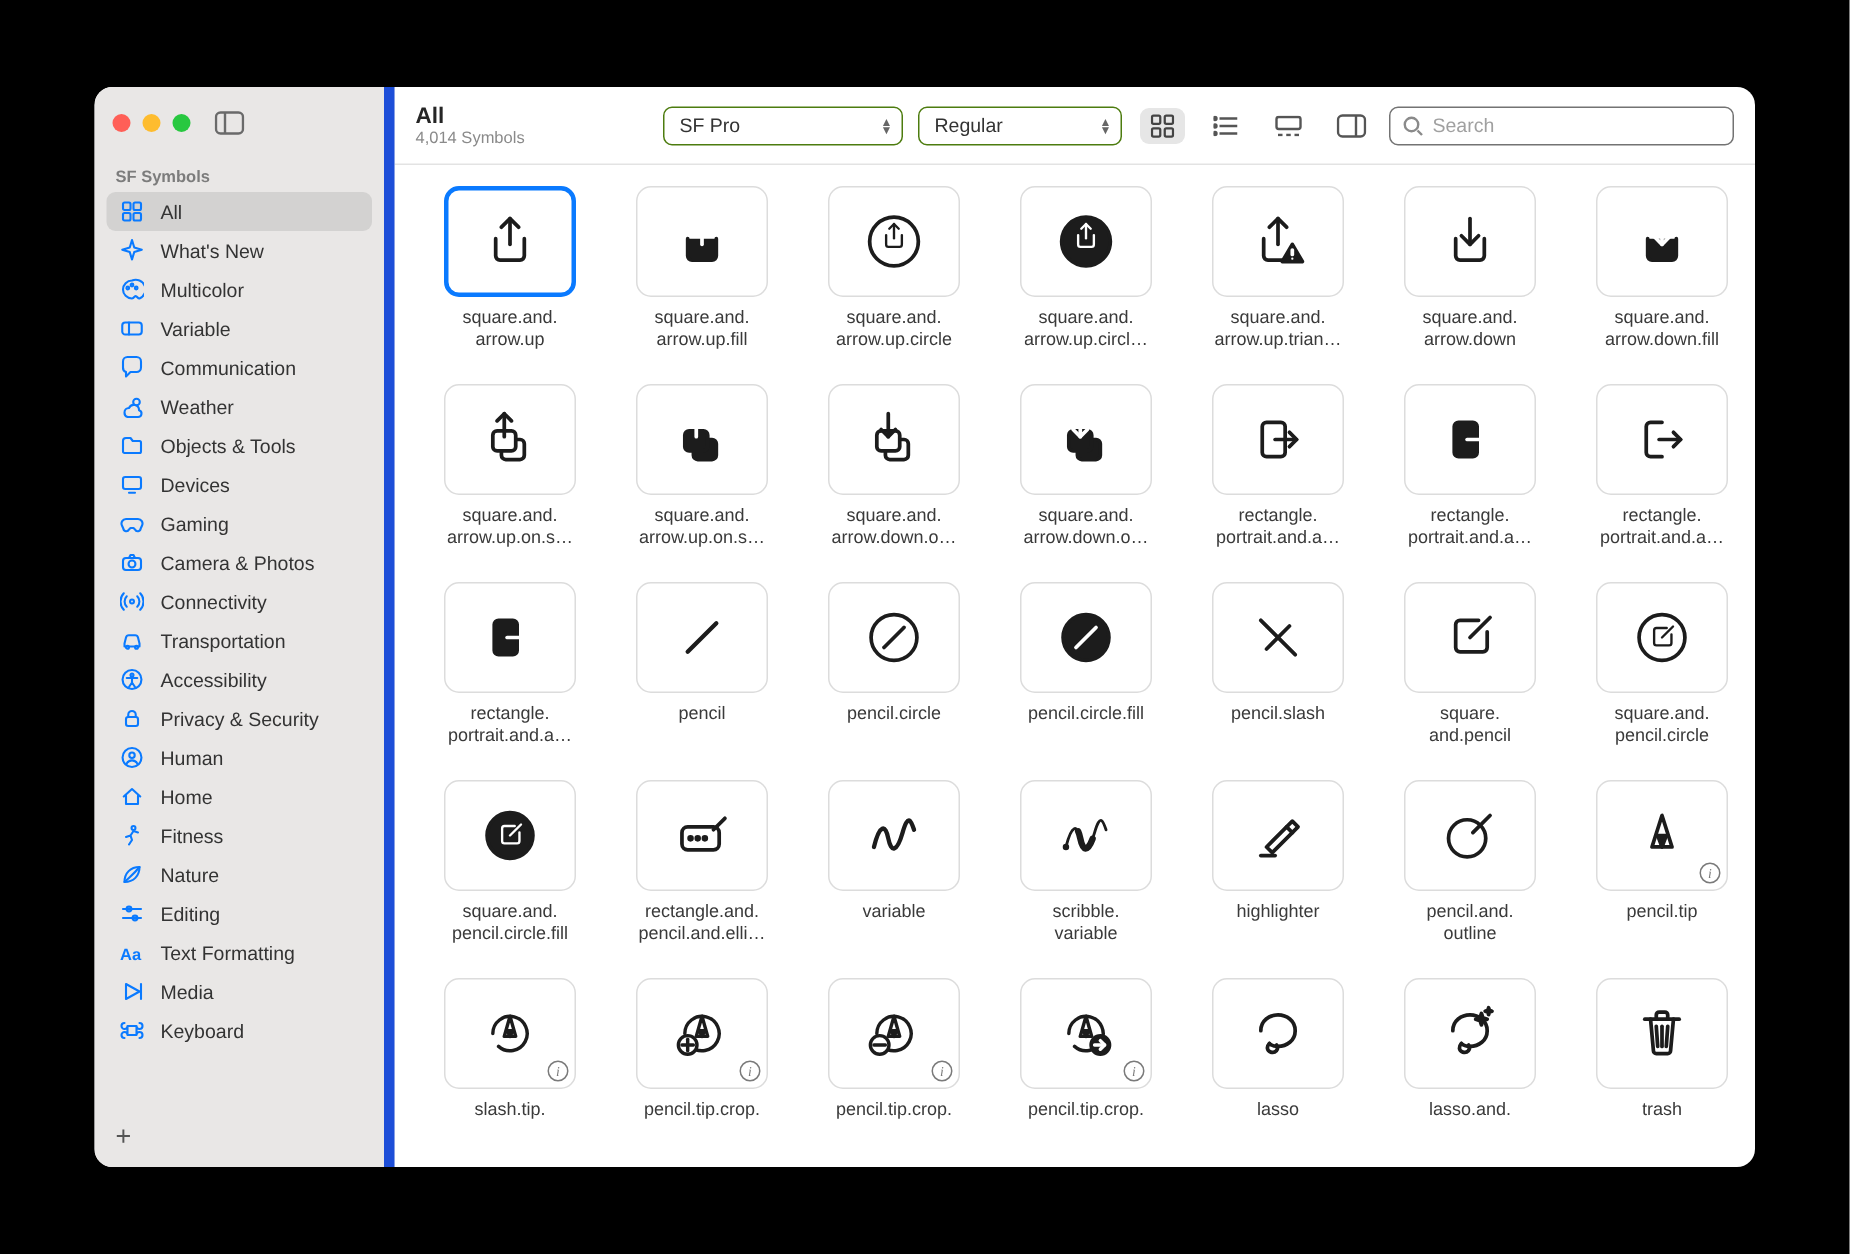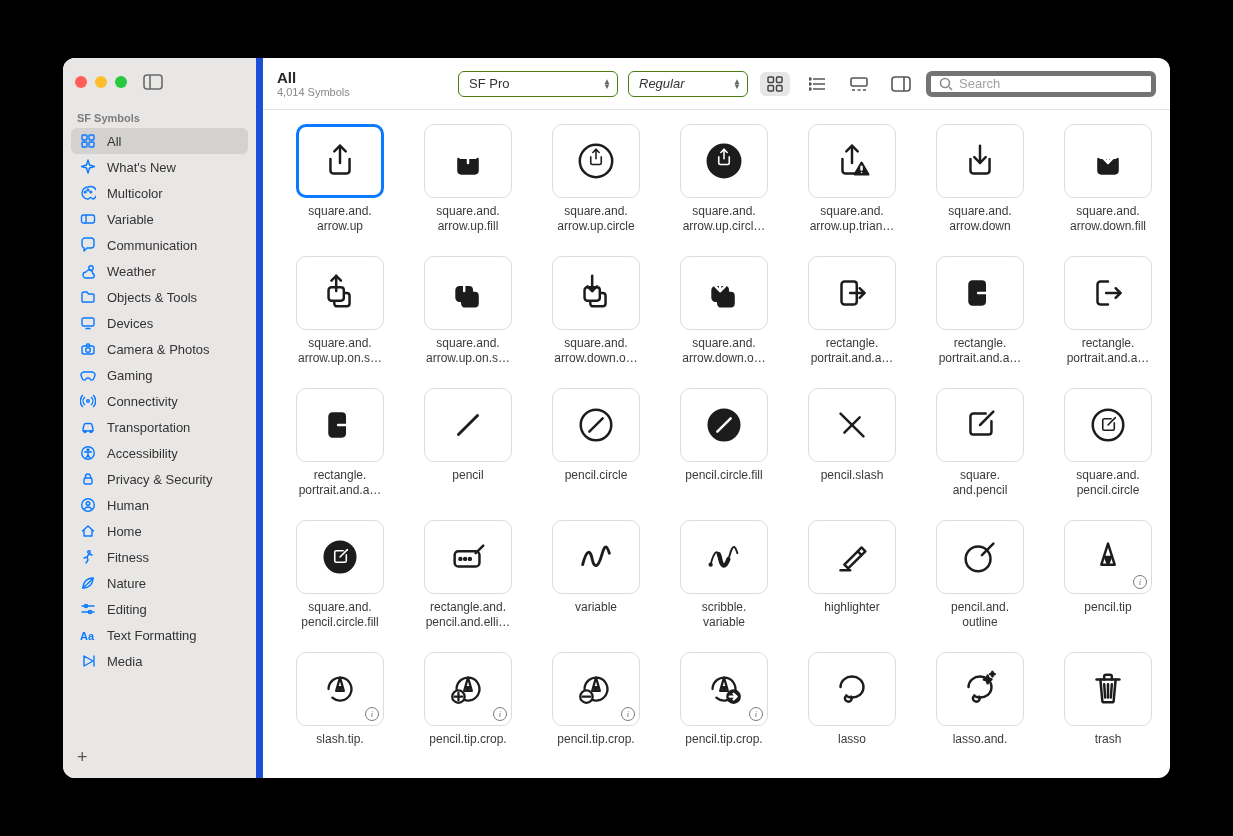--- a/index.html
+++ b/index.html
@@ -94,21 +94,21 @@
     border-radius: 6px;
     background: #fff;
     display: flex;
     align-items: center;
     padding: 0 22px 0 10px;
     font-size: 13px;
     color: #333;
     position: relative;
   }
   .drop.font { width: 160px; }
-  .drop.weight { width: 120px; font-style: italic; }
+  .drop.weight { width: 136px; }
   .drop .chevs {
     position:absolute; right:6px; top:50%; transform:translateY(-50%);
     display:flex; flex-direction:column; line-height:5px; font-size:8px; color:#666;
   }
   .view-seg {
     display: flex;
     align-items: center;
     gap: 12px;
     padding: 2px;
   }
@@ -116,21 +116,21 @@
     width: 30px; height:24px; display:flex; align-items:center; justify-content:center;
     border-radius:6px; color:#555;
   }
   .view-seg .seg-btn.active { background:#e6e6e6; }
   .toolbar .icon-btn {
     width: 30px; height:24px; display:flex; align-items:center; justify-content:center;
     color:#555;
   }
   .search {
     display:flex; align-items:center; gap:6px;
-    border:5px solid #737373; border-radius:6px;
+    border:1px solid #737373; border-radius:6px;
     height:26px; padding:0 8px; width:230px;
     color:#888;
   }
   .search input {
     border:none; outline:none; background:transparent; font-size:13px; flex:1; color:#333;
   }
   .search input::placeholder { color:#a0a0a0; }
 
   
   .grid-area {
@@ -254,36 +254,36 @@
           <span class="sicon">
       <svg width="16" height="16" viewBox="0 0 16 16" fill="none" stroke="currentColor" stroke-width="1.4" stroke-linecap="round" stroke-linejoin="round">
               <use href="#i-display-icon"></use>
             </svg>
     </span>
     <span>Devices</span>
         </li>
         <li class="sidebar-item">
           <span class="sicon">
       <svg width="16" height="16" viewBox="0 0 16 16" fill="none" stroke="currentColor" stroke-width="1.4" stroke-linecap="round" stroke-linejoin="round">
+              <use href="#i-gamecontroller-icon"></use>
+            </svg>
+    </span>
+    <span>Gaming</span>
+        </li>
+        <li class="sidebar-item">
+          <span class="sicon">
+      <svg width="16" height="16" viewBox="0 0 16 16" fill="none" stroke="currentColor" stroke-width="1.4" stroke-linecap="round" stroke-linejoin="round">
               <use href="#i-camera-icon"></use>
             </svg>
     </span>
     <span>Camera &amp; Photos</span>
         </li>
         <li class="sidebar-item">
           <span class="sicon">
       <svg width="16" height="16" viewBox="0 0 16 16" fill="none" stroke="currentColor" stroke-width="1.4" stroke-linecap="round" stroke-linejoin="round">
-              <use href="#i-gamecontroller-icon"></use>
-            </svg>
-    </span>
-    <span>Gaming</span>
-        </li>
-        <li class="sidebar-item">
-          <span class="sicon">
-      <svg width="16" height="16" viewBox="0 0 16 16" fill="none" stroke="currentColor" stroke-width="1.4" stroke-linecap="round" stroke-linejoin="round">
               <use href="#i-antenna-icon"></use>
             </svg>
     </span>
     <span>Connectivity</span>
         </li>
         <li class="sidebar-item">
           <span class="sicon">
       <svg width="16" height="16" viewBox="0 0 16 16" fill="none" stroke="currentColor" stroke-width="1.4" stroke-linecap="round" stroke-linejoin="round">
               <use href="#i-car-icon"></use>
             </svg>
@@ -354,20 +354,28 @@
     </span>
     <span>Text Formatting</span>
         </li>
         <li class="sidebar-item">
           <span class="sicon">
       <svg width="16" height="16" viewBox="0 0 16 16" fill="none" stroke="currentColor" stroke-width="1.4" stroke-linecap="round" stroke-linejoin="round">
               <use href="#i-play-icon"></use>
             </svg>
     </span>
     <span>Media</span>
+        </li>
+        <li class="sidebar-item">
+          <span class="sicon">
+      <svg width="16" height="16" viewBox="0 0 16 16" fill="none" stroke="currentColor" stroke-width="1.4" stroke-linecap="round" stroke-linejoin="round">
+              <use href="#i-command-icon"></use>
+            </svg>
+    </span>
+    <span>Keyboard</span>
         </li>
       </ul>
     <div class="sidebar-add">+</div>
   </div>
 
   <div class="main">
     <div class="toolbar">
       <div class="title-block">
         <span class="title">All</span>
         <span class="subtitle">4,014 Symbols</span>

